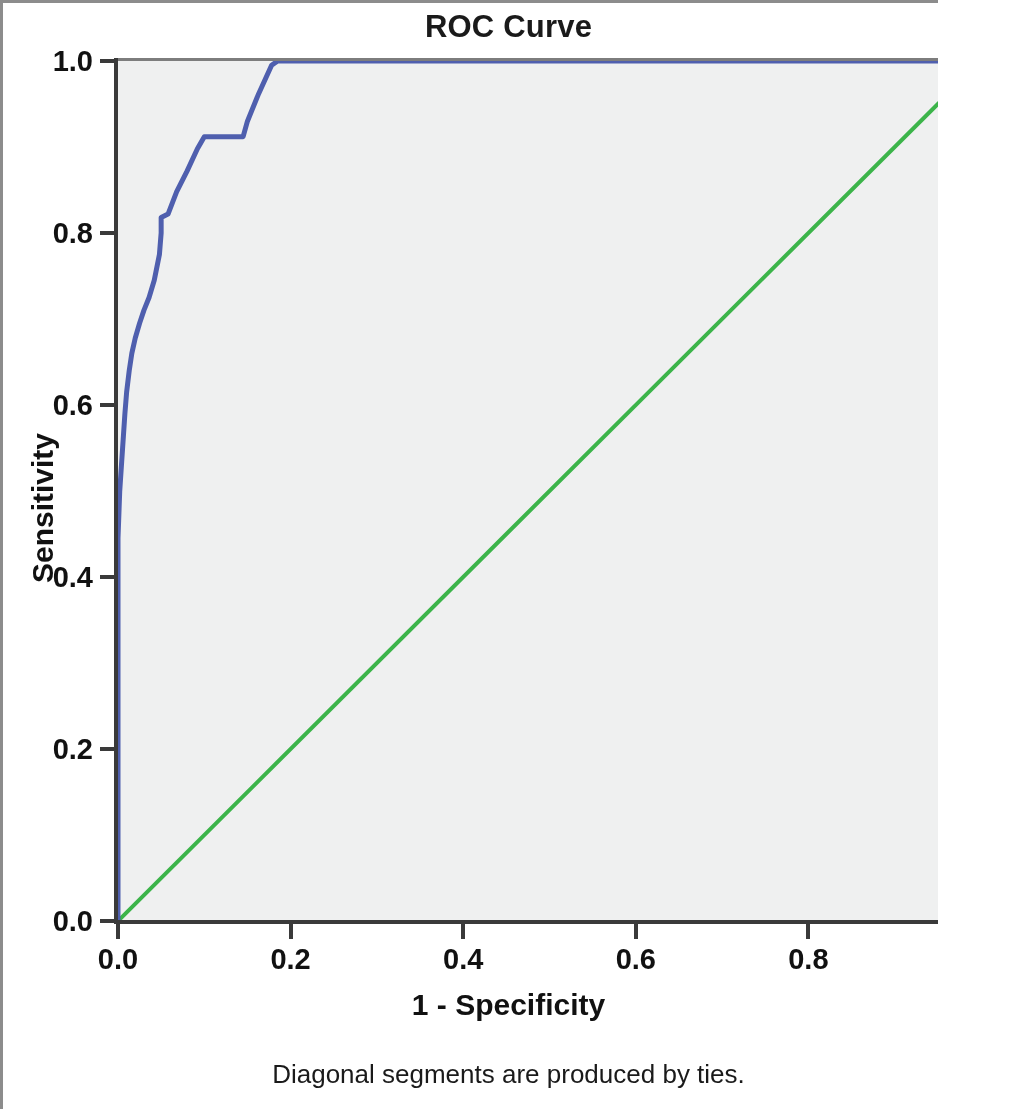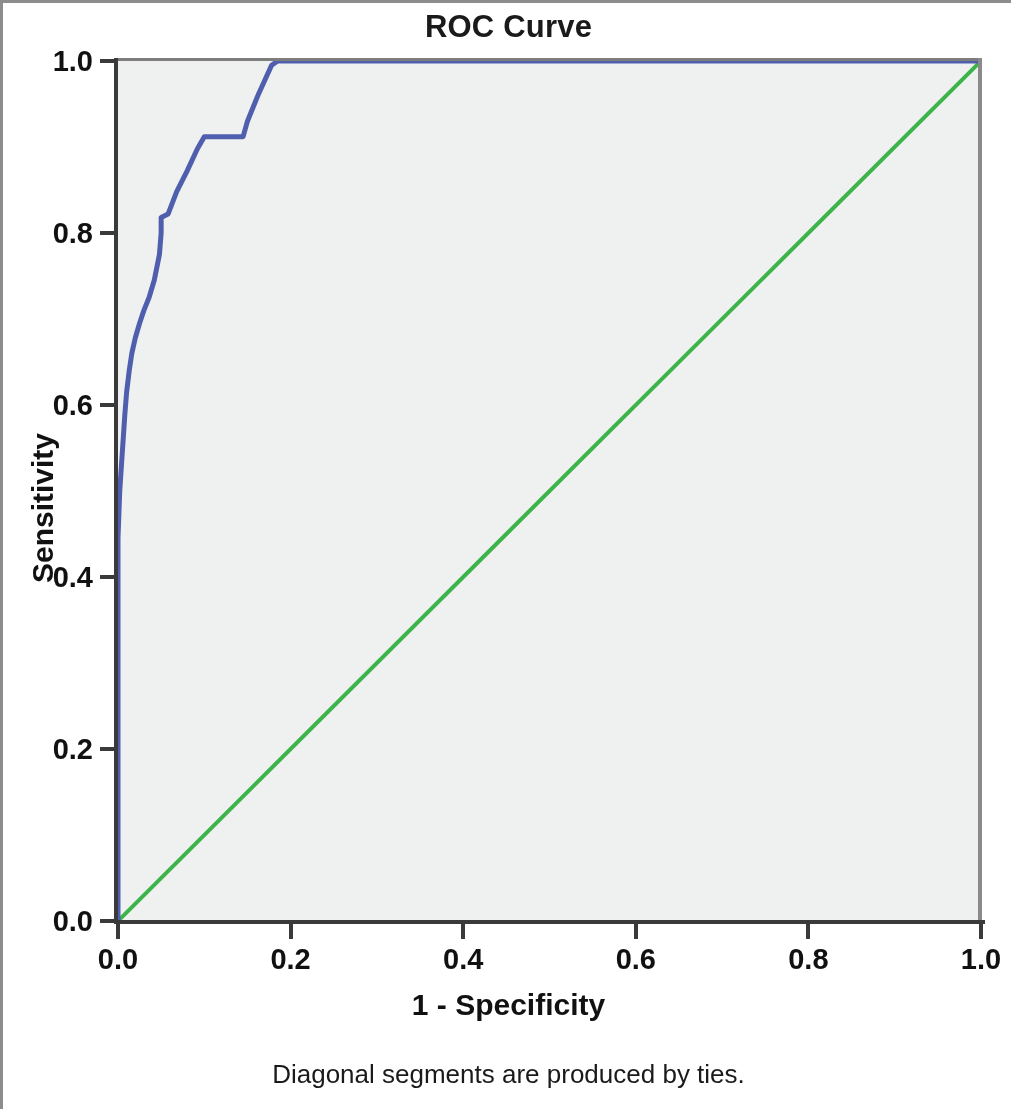--- a/index.html
+++ b/index.html
@@ -5,21 +5,21 @@
   html, body {
     margin: 0;
     padding: 0;
     background: #ffffff;
   }
   body {
     font-family: "Liberation Sans", sans-serif;
   }
   #figure {
     position: relative;
-    width: 1011px;
+    width: 938px;
     height: 1109px;
     background: #ffffff;
     box-sizing: border-box;
     border-top: 3px solid #8c8c8c;
     border-left: 3px solid #8c8c8c;
     overflow: hidden;
   }
   
   #chart-title {
     position: absolute;

